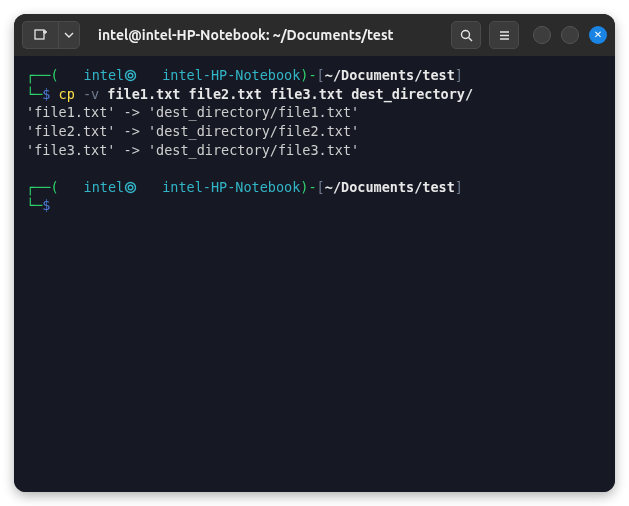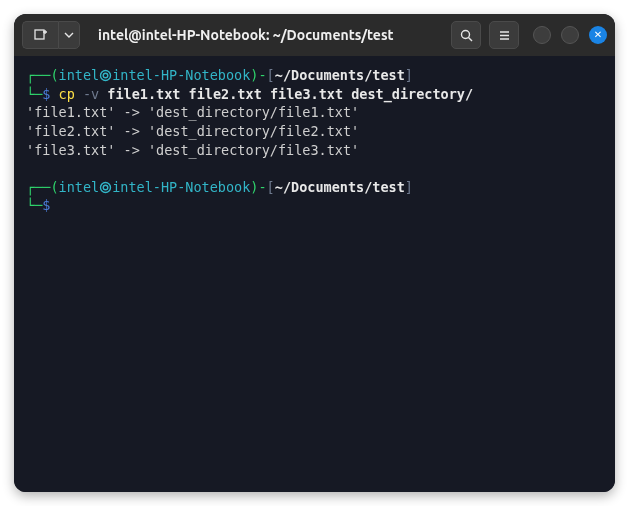--- a/index.html
+++ b/index.html
@@ -107,21 +107,21 @@
     flex: 1;
     background: #161924;
     color: #cfcfcf;
     font-size: 13.5px;
     line-height: 1.38;
     padding: 10px 12px;
     white-space: pre;
     overflow: hidden;
   }
   .seg-green  { color: #2fd46c; }
-  .seg-cyan   { color: #32b5c7; }
+  .seg-cyan   { color: #32b5c7; margin-left: 25px; }
   .seg-white  { color: #e8e8e8; font-weight: bold; }
   .seg-gray   { color: #6f7a8f; }
   .seg-blue   { color: #4b7bd6; }
   .seg-yellow { color: #fde047; }
   .spiral {
     display: inline-block;
     width: 13px; height: 13px;
     vertical-align: -2px;
   }
   .spiral circle { fill: none; stroke: #32b5c7; stroke-width: 1.4; }

